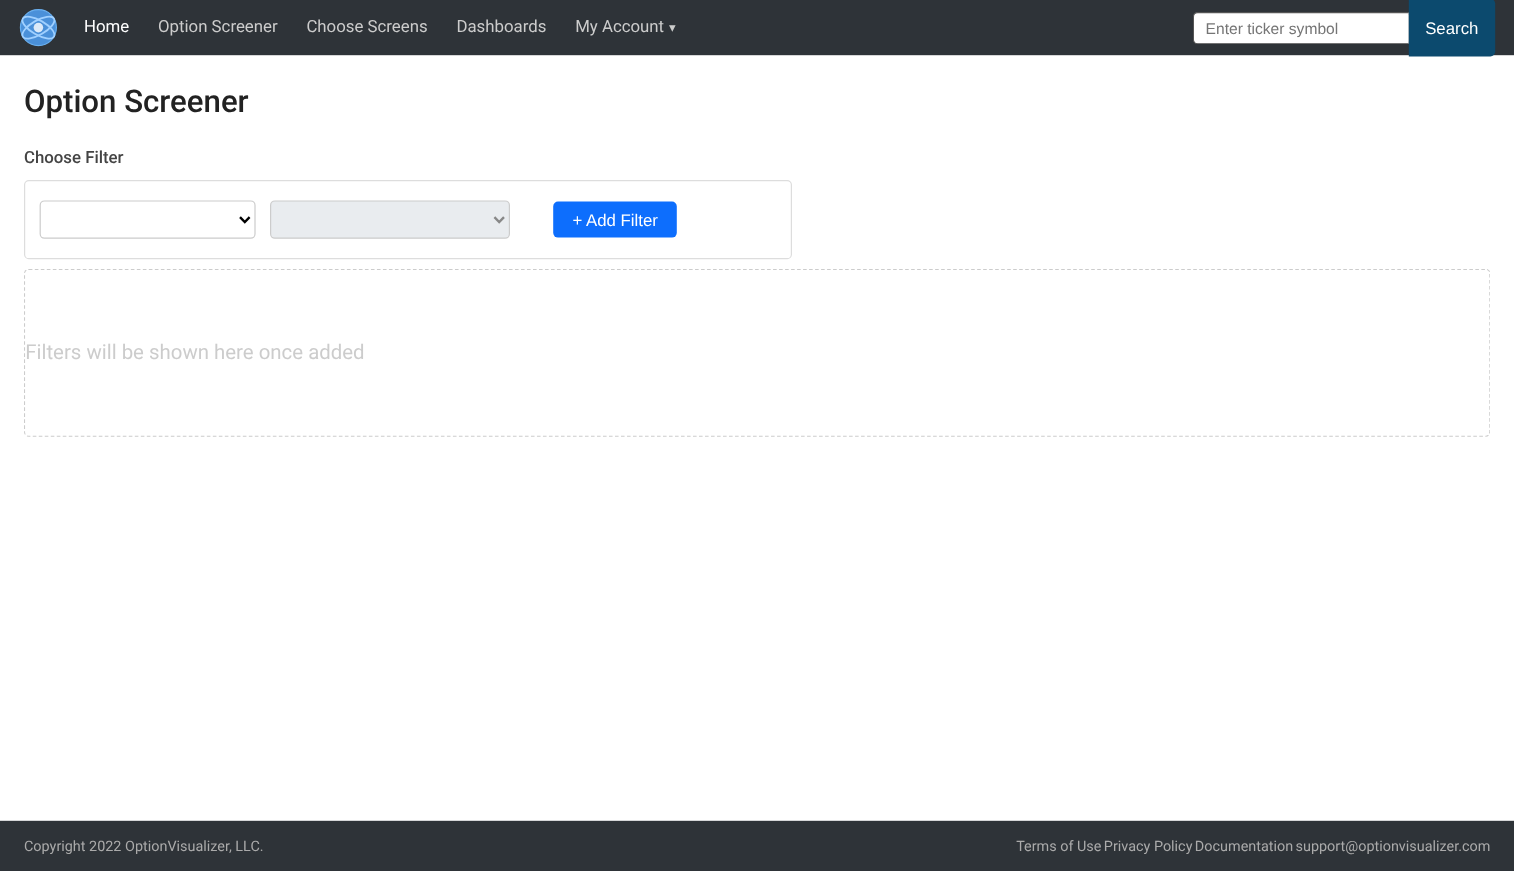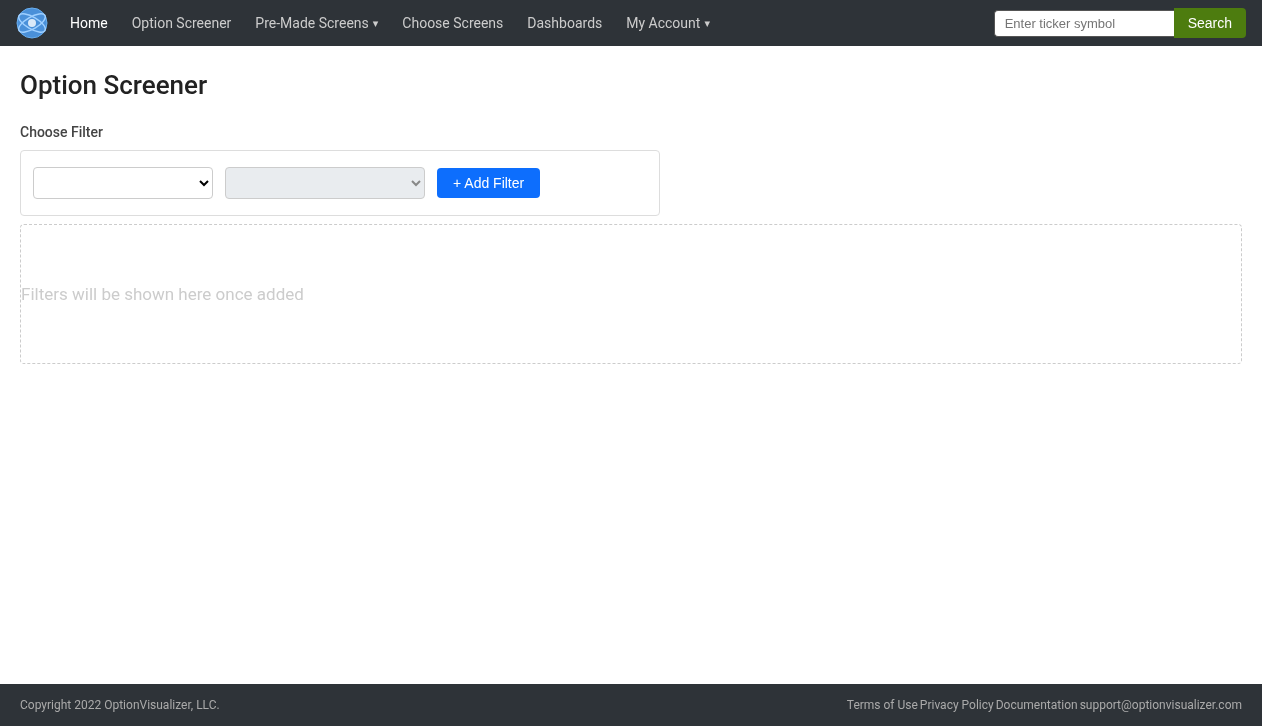--- a/index.html
+++ b/index.html
@@ -57,27 +57,27 @@
       border-right: none;
       border-radius: 4px 0 0 4px;
       background: #fff;
       font-size: 13px;
       width: 180px;
       color: #333;
       outline: none;
     }
     .navbar-search button {
       padding: 5px 14px;
-      background: #4d7c0f;
+      background: #0c4a6e;
       color: #fff;
       border: none;
       border-radius: 0 4px 4px 0;
       cursor: pointer;
       font-size: 14px;
-      height: 30px;
+      height: 48px;
     }
 
     
     .main-content {
       flex: 1;
       padding: 24px 20px 24px 20px;
     }
     .page-title {
       font-size: 26px;
       font-weight: 500;
@@ -114,21 +114,21 @@
     .filter-select-1 { width: 180px; }
     .filter-select-2 { width: 200px; background: #e9ecef; color: #888; }
     .add-filter-btn {
       padding: 7px 16px;
       background: #0d6efd;
       color: #fff;
       border: none;
       border-radius: 4px;
       cursor: pointer;
       font-size: 14px;
-      margin-left: 0;
+      margin-left: 24px;
     }
 
     .applied-filters-label {
       font-size: 13px;
       color: #aaa;
       margin-bottom: 6px;
       margin-top: 16px;
     }
     .applied-filters-area {
       border: 1px dashed #ccc;
@@ -170,21 +170,20 @@
       <circle cx="16" cy="16" r="15" fill="#4a90d9" stroke="#6ab0f0" stroke-width="1"></circle>
       <ellipse cx="16" cy="16" rx="15" ry="6" fill="none" stroke="#a0d0ff" stroke-width="1.5" transform="rotate(-30 16 16)"></ellipse>
       <ellipse cx="16" cy="16" rx="15" ry="6" fill="none" stroke="#a0d0ff" stroke-width="1.5" transform="rotate(30 16 16)"></ellipse>
       <circle cx="16" cy="16" r="4" fill="#fff" opacity="0.8"></circle>
     </svg>
   </div>
 
   <div class="navbar-nav">
     <a class="nav-link active">Home</a>
     <a class="nav-link">Option Screener</a>
-    <a class="nav-link nav-link-dropdown">Pre-Made Screens</a>
     <a class="nav-link">Choose Screens</a>
     <a class="nav-link">Dashboards</a>
     <a class="nav-link nav-link-dropdown">My Account</a>
   </div>
 
   <div class="navbar-search">
     <input type="text" placeholder="Enter ticker symbol" style="">
     <button>Search</button>
   </div>
 </nav>

